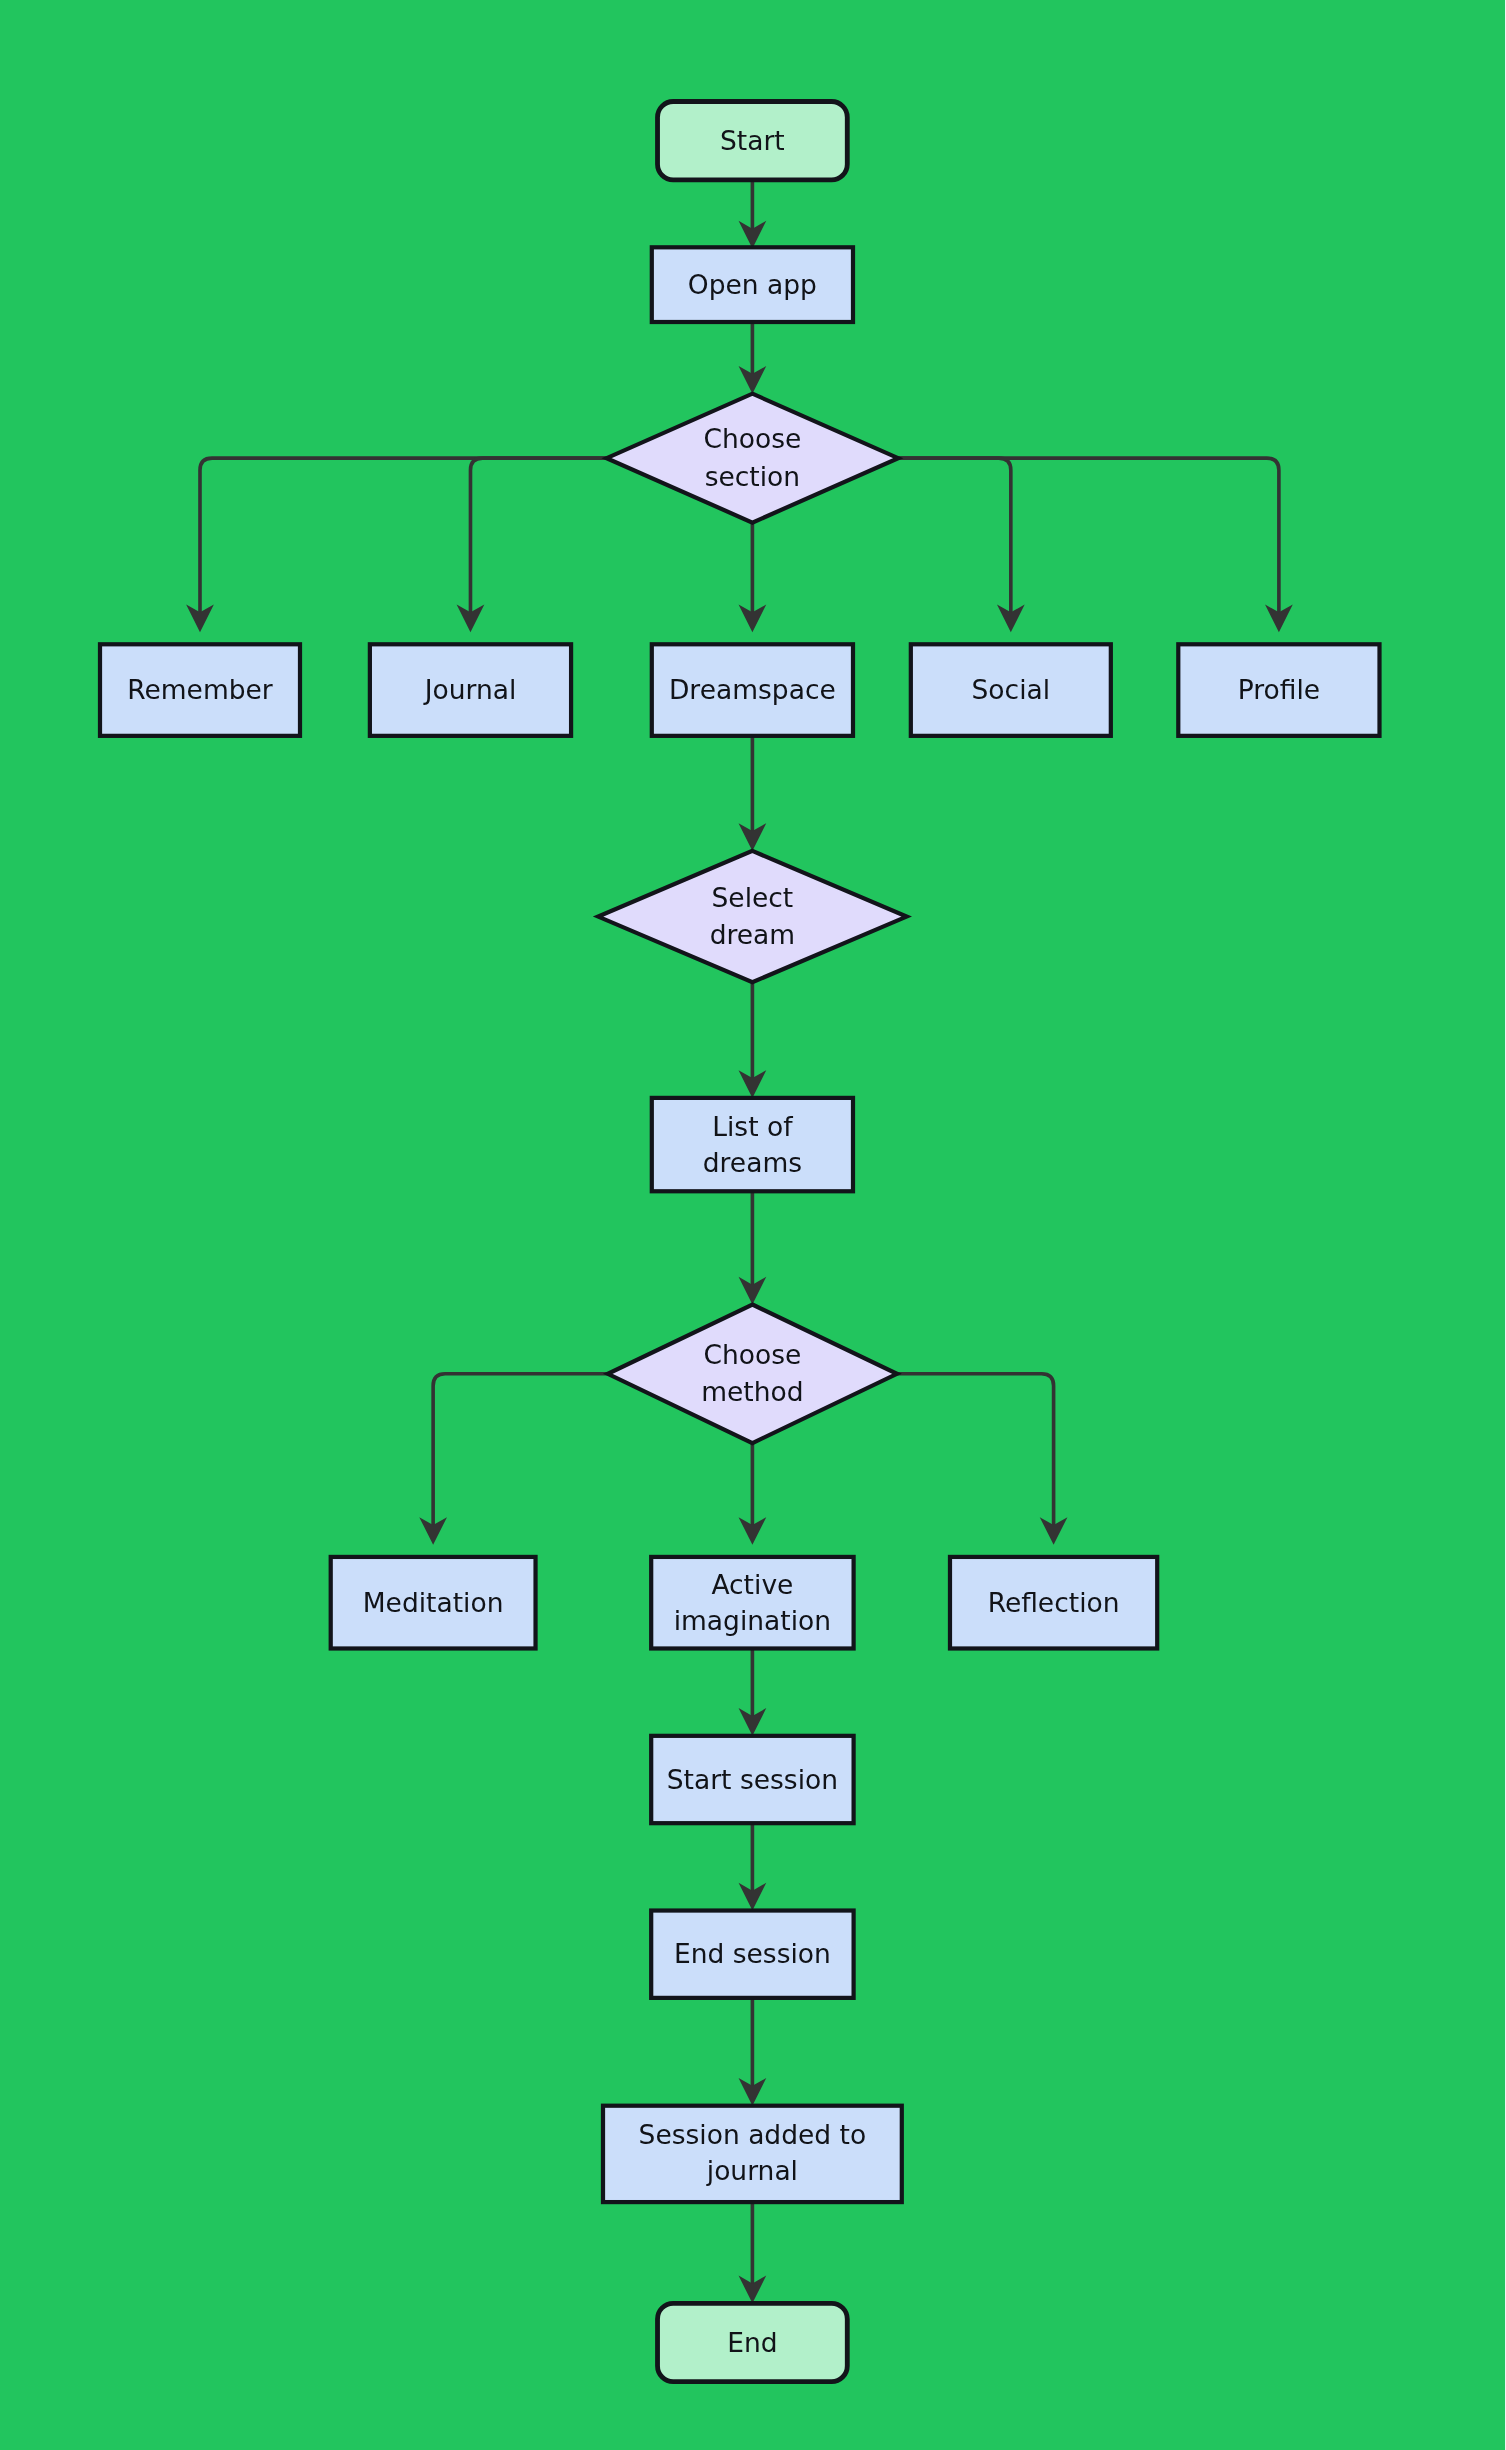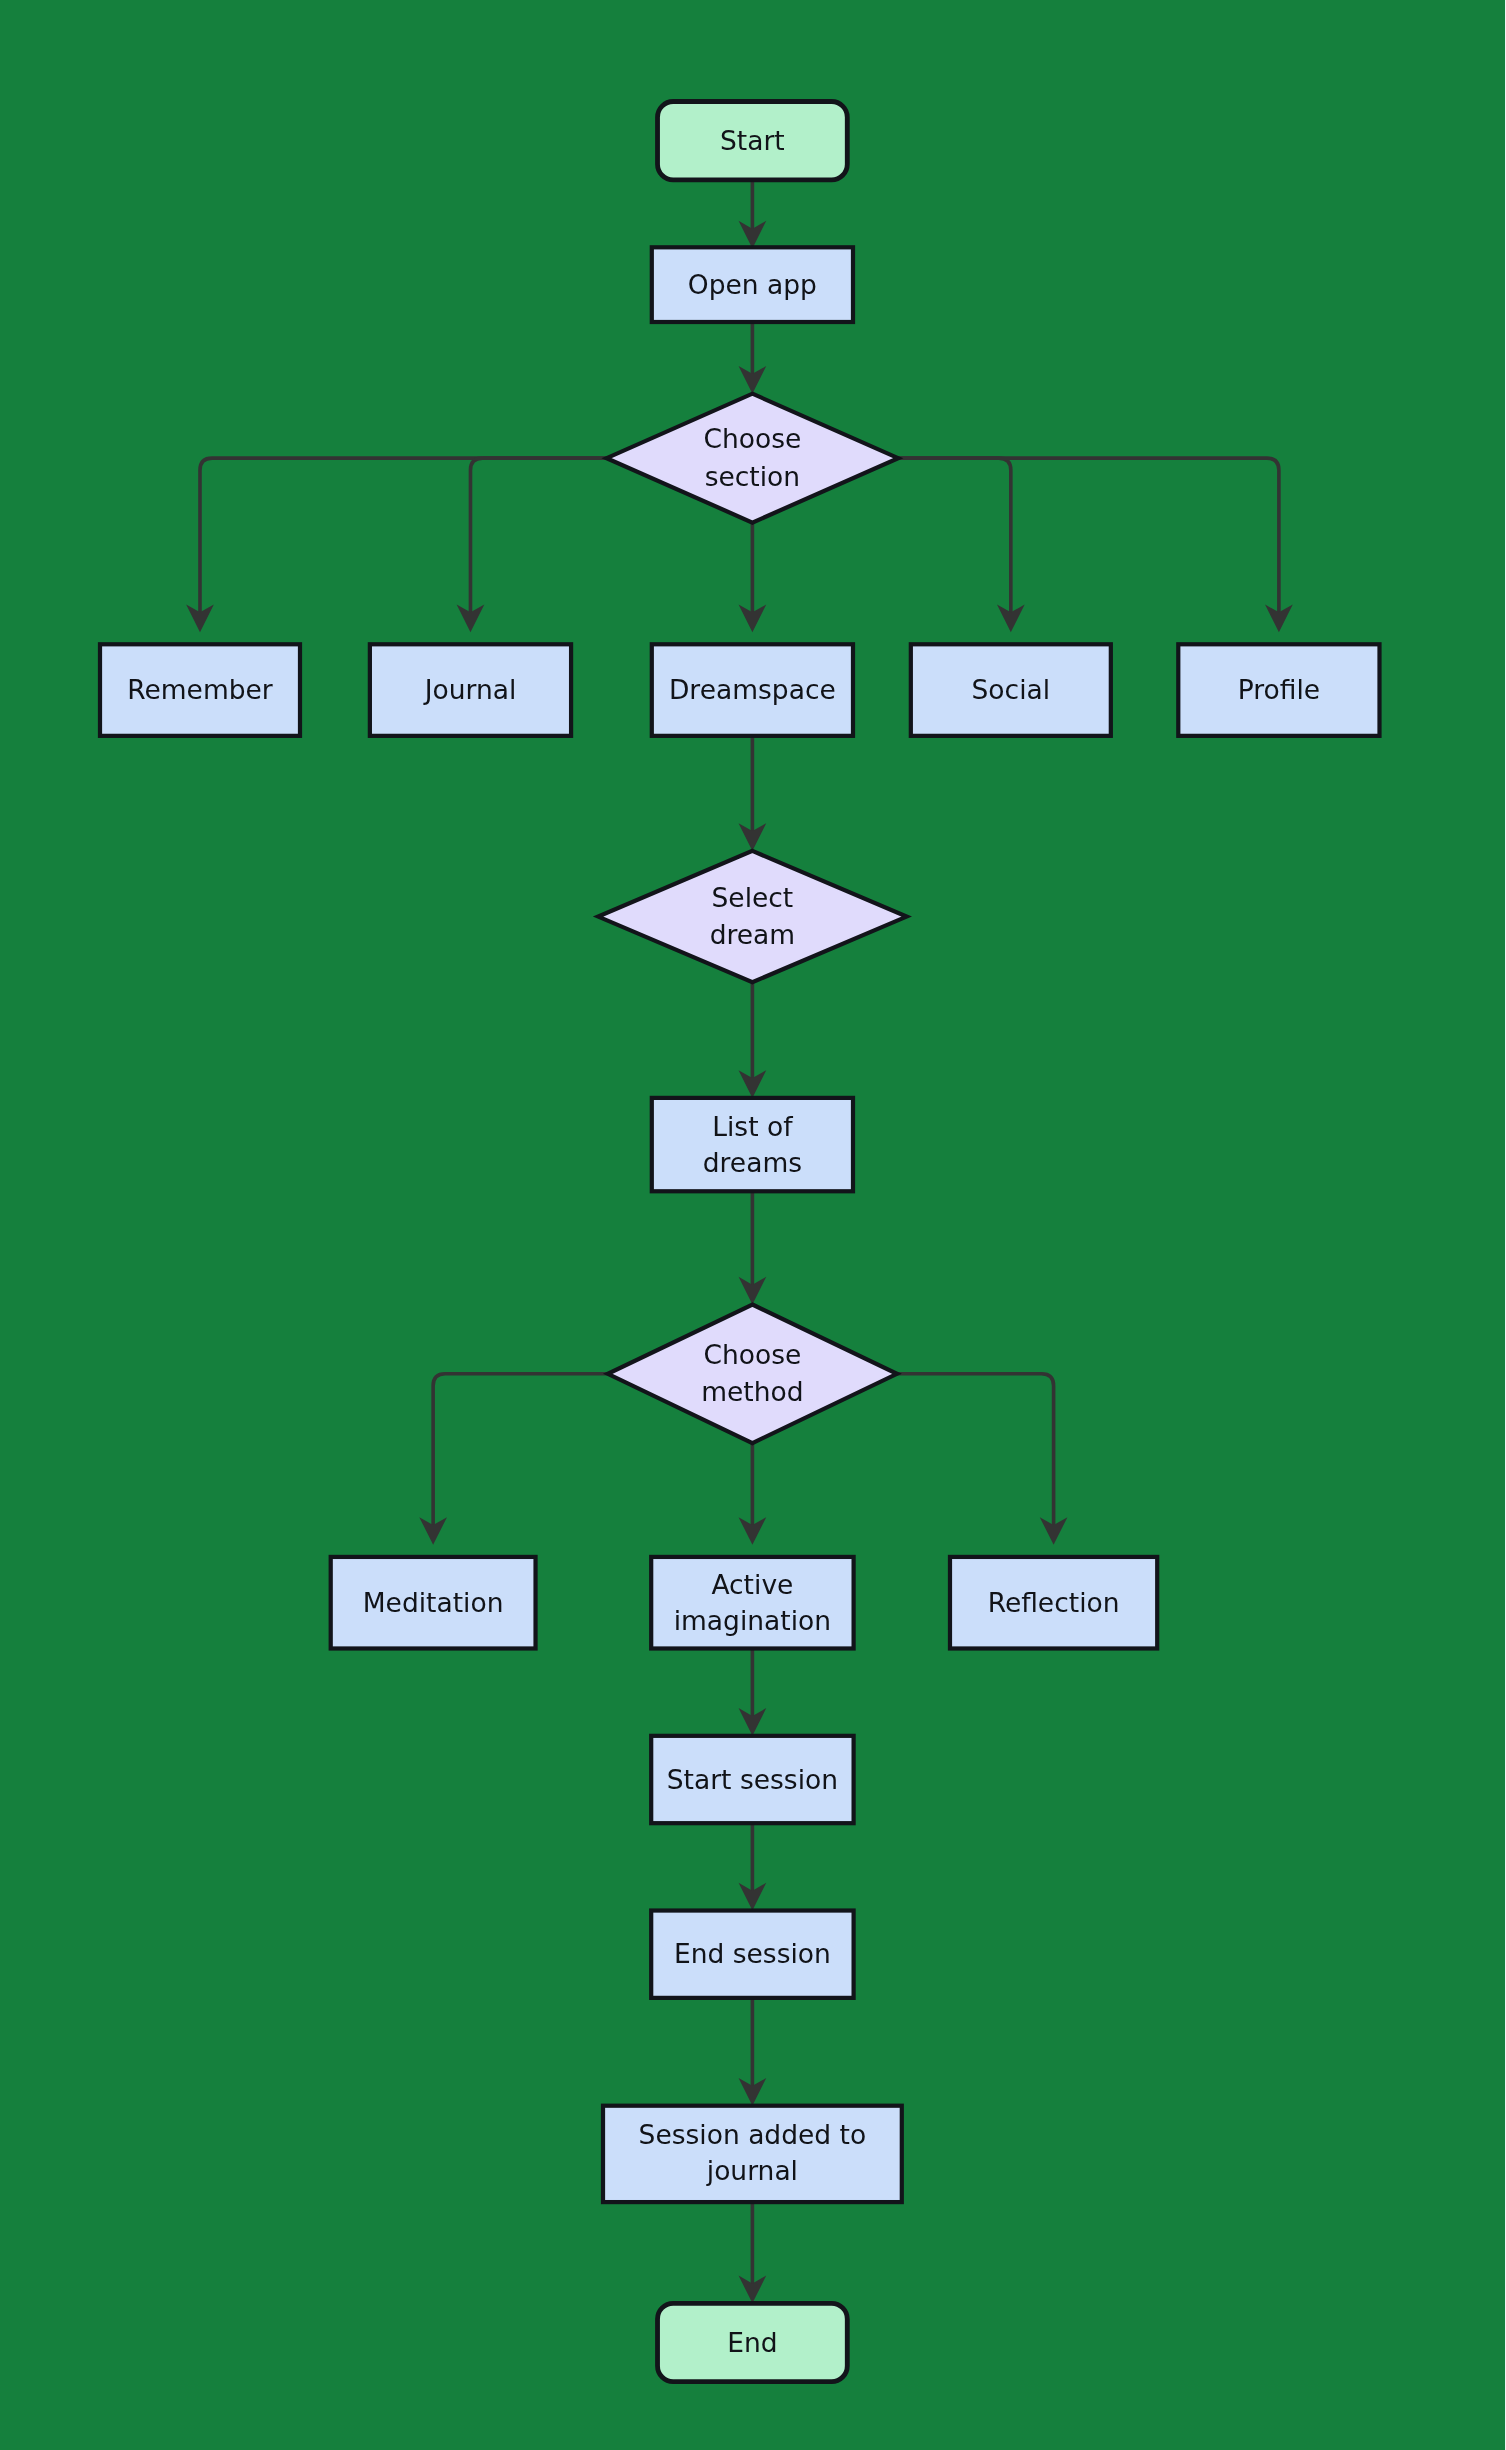--- a/index.html
+++ b/index.html
@@ -10,21 +10,21 @@
   body {
     width: 1506px;
     height: 2450px;
     font-family: "DejaVu Sans", sans-serif;
     overflow: hidden;
   }
   #flowchart-root {
     position: relative;
     width: 1506px;
     height: 2450px;
-    background: #15803d;
+    background: #22c55e;
     box-sizing: border-box;
     border-right: 1.8px solid #f2f2f2;
   }
   svg#flow-svg {
     display: block;
     width: 1506px;
     height: 2450px;
   }
   .node-text {
     font-family: "DejaVu Sans", sans-serif;

